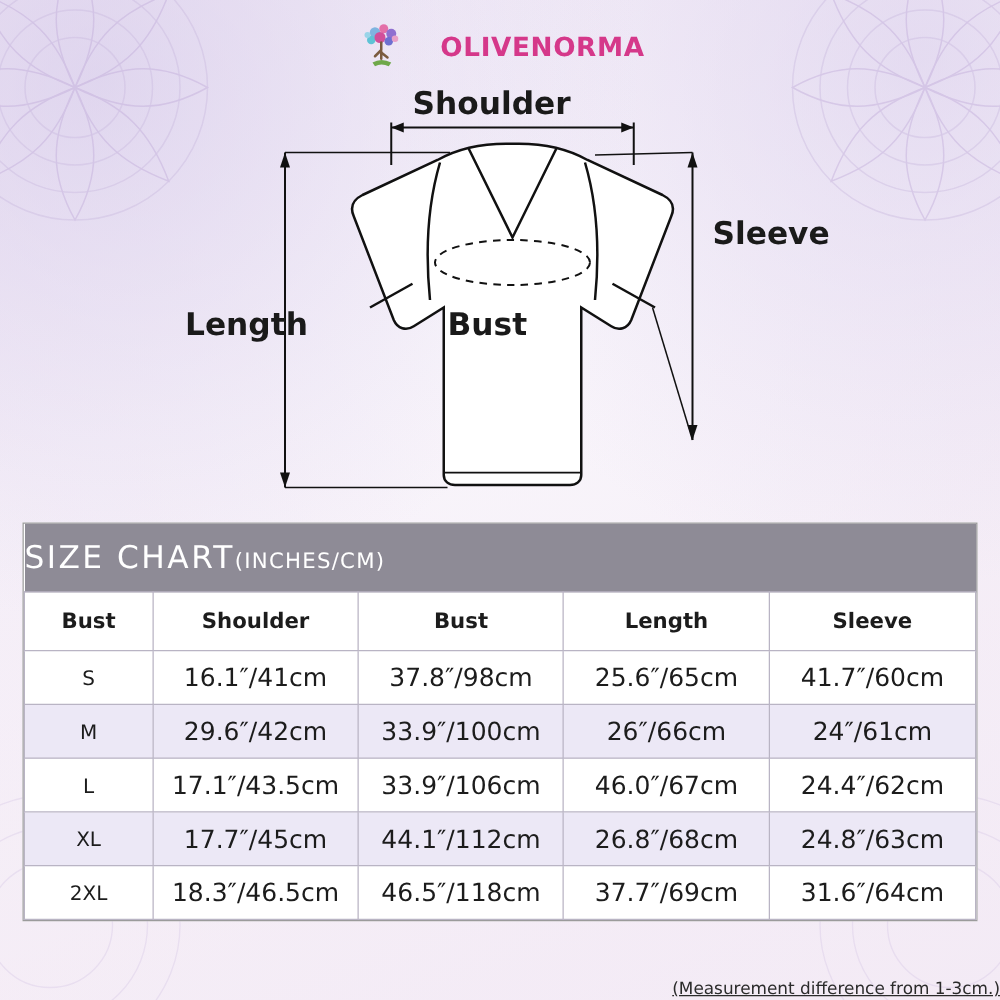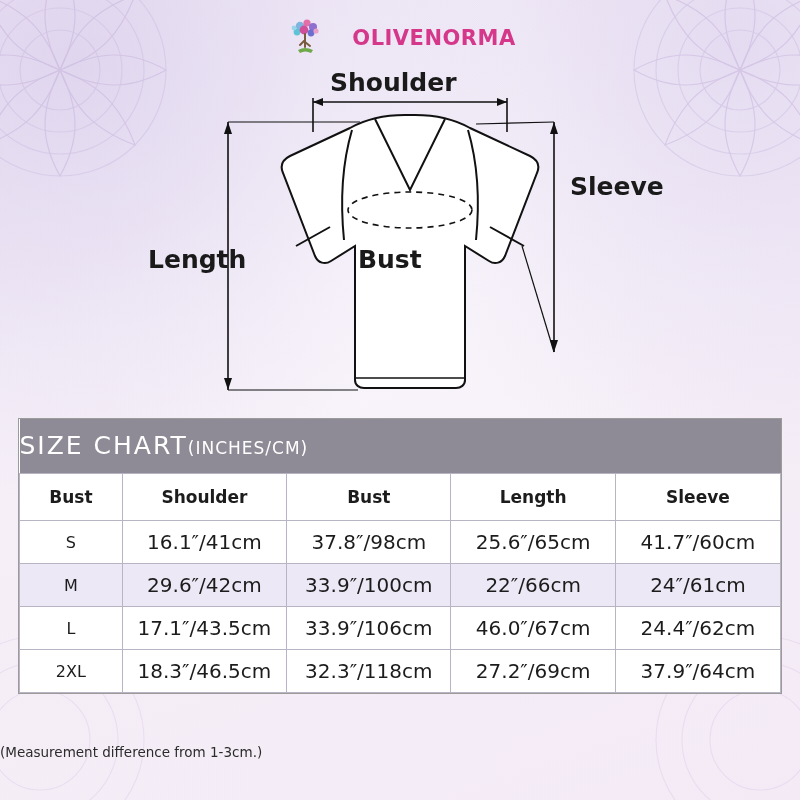--- a/index.html
+++ b/index.html
@@ -121,26 +121,27 @@
     background: #ffffff;
     height: 46px;
   }
   tbody tr.odd td.cell { background: #ffffff; }
   tbody tr.even td.cell { background: #ece8f6; }
   td.size-col { font-size: 16px; }
 
   .note {
     position: absolute;
     left: 0;
-    top: 744px;
+    top: 783px;
     width: 800px;
-    text-align: left;
+    text-align: right;
     font-size: 13.5px;
     color: #2b2b2b;
     font-family: "DejaVu Sans", sans-serif;
+    text-decoration: underline;
   }
 </style>
 </head>
 <body>
 
 <div id="page">
 
   <svg class="motif left" width="260" height="260" viewBox="0 0 260 260">
     <g fill="none" stroke="#c9b9de" stroke-width="1.2" opacity="0.85">
       <circle cx="130" cy="130" r="40"></circle>
@@ -302,36 +303,43 @@
           <td class="cell size-col">S</td>
           <td class="cell">16.1″/41cm</td>
           <td class="cell">37.8″/98cm</td>
           <td class="cell">25.6″/65cm</td>
           <td class="cell">41.7″/60cm</td>
         </tr>
         <tr class="even">
           <td class="cell size-col">M</td>
           <td class="cell">29.6″/42cm</td>
           <td class="cell">33.9″/100cm</td>
-          <td class="cell">22″/66cm</td>
+          <td class="cell">26″/66cm</td>
           <td class="cell">24″/61cm</td>
         </tr>
         <tr class="odd">
           <td class="cell size-col">L</td>
           <td class="cell">17.1″/43.5cm</td>
           <td class="cell">33.9″/106cm</td>
           <td class="cell">46.0″/67cm</td>
           <td class="cell">24.4″/62cm</td>
         </tr>
+        <tr class="even">
+          <td class="cell size-col">XL</td>
+          <td class="cell">17.7″/45cm</td>
+          <td class="cell">44.1″/112cm</td>
+          <td class="cell">26.8″/68cm</td>
+          <td class="cell">24.8″/63cm</td>
+        </tr>
         <tr class="odd">
           <td class="cell size-col">2XL</td>
           <td class="cell">18.3″/46.5cm</td>
-          <td class="cell">32.3″/118cm</td>
-          <td class="cell">27.2″/69cm</td>
-          <td class="cell">37.9″/64cm</td>
+          <td class="cell">46.5″/118cm</td>
+          <td class="cell">37.7″/69cm</td>
+          <td class="cell">31.6″/64cm</td>
         </tr>
       </tbody>
     </table>
   </div>
 
   <div class="note">(Measurement difference from 1-3cm.)</div>
 
 </div>
 
 </body></html>

